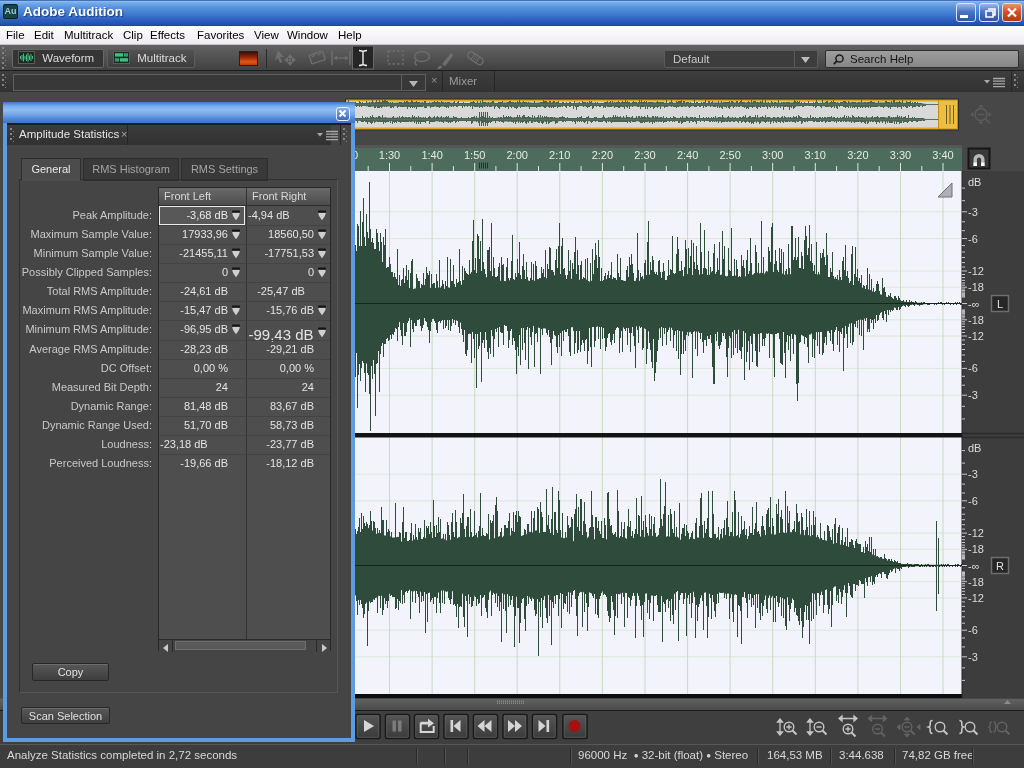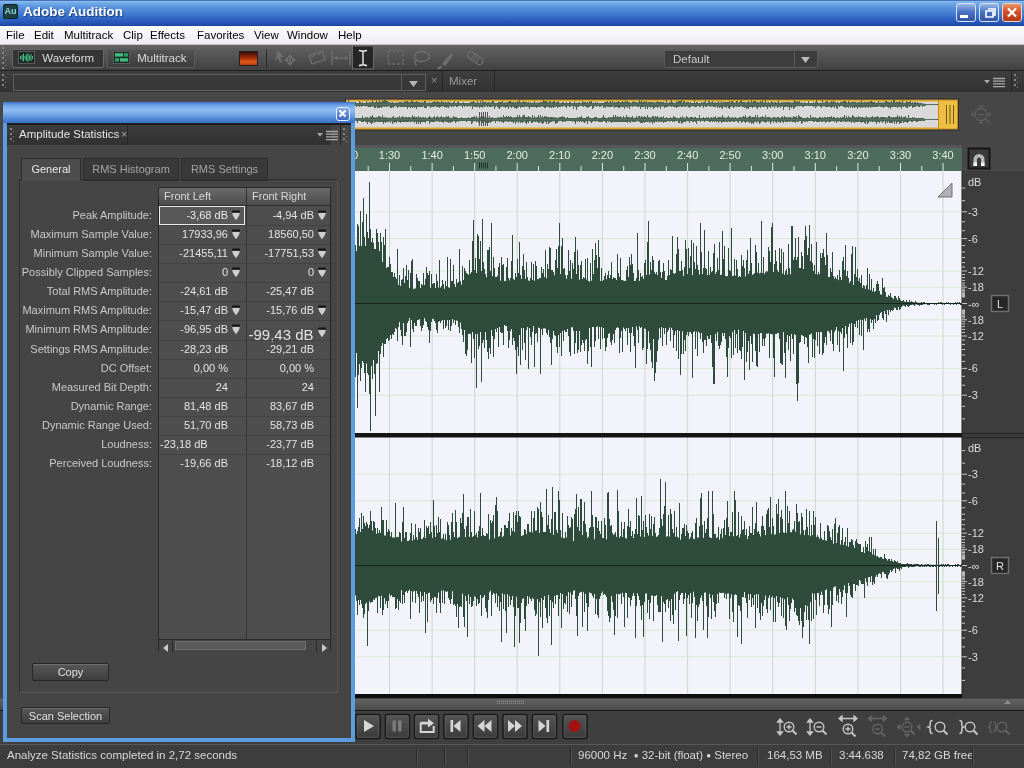--- a/index.html
+++ b/index.html
@@ -324,20 +324,27 @@
         <circle cx="8.5" cy="10" r=".7" fill="#6e6e6e"></circle>
       </g>
     </svg>
   <div class="abs" style="left:664px;top:5px;width:154px;height:18px;background:#3d3d3d;border:1px solid #5a5a5a;border-radius:2px">
     <span style="position:absolute;left:8px;top:2px;font-size:11.5px;color:#c9c9c9">Default</span>
     <span style="position:absolute;right:22px;top:0;width:1px;height:16px;background:#5a5a5a"></span>
     <svg width="9" height="6" viewBox="0 0 9 6" style="position:absolute;right:7px;top:6px">
         <path d="M0 0h9L4.5 6z" fill="#bbb"></path>
       </svg>
   </div>
+  <div class="abs" style="left:825px;top:5px;width:194px;height:18px;background:linear-gradient(#9e9e9e,#868686);border:1px solid #2e2e2e;border-radius:2px">
+    <svg width="14" height="14" viewBox="0 0 14 14" style="position:absolute;left:6px;top:2px">
+        <circle cx="7.5" cy="5.5" r="3.6" fill="none" stroke="#1c1c1c" stroke-width="1.5"></circle>
+        <path d="M4.8 8.2L1.8 11.2" stroke="#1c1c1c" stroke-width="1.8"></path>
+      </svg>
+    <span style="position:absolute;left:24px;top:2px;font-size:11.5px;color:#161616">Search Help</span>
+  </div>
 </div>
 
 <div class="abs editrow">
   <div class="abs grip" style="left:2px;top:3px;height:15px"></div>
   <div class="abs" style="left:13px;top:3px;width:413px;height:17px;background:#383838;border:1px solid #5f5f5f">
     <span style="position:absolute;right:23px;top:0;width:1px;height:15px;background:#5f5f5f"></span>
     <svg width="9" height="6" viewBox="0 0 9 6" style="position:absolute;right:7px;top:5.5px">
         <path d="M0 0h9L4.5 6z" fill="#b5b5b5"></path>
       </svg>
   </div>
@@ -389,21 +396,21 @@
         <span style="position:absolute;left:93px;top:2px;font-size:11px;color:#d8d8d8">Front Right</span>
       </div>
       <div class="abs" style="left:239px;top:65px;width:1px;height:462px;background:#333"></div>
       <div style="position:absolute;right:199px;top:86.0px;font-size:11px;color:#c9c9c9;white-space:nowrap">Peak Amplitude:</div>
       <div style="position:absolute;left:153px;top:86.0px;width:68px;font-size:11px;color:#e3e3e3;text-align:right">-3,68 dB<span style="position:absolute;left:71px;top:-1px">
           <svg width="10" height="11" viewBox="0 0 10 11" style="position:absolute;top:2px;">
             <rect x="1" y="0.6" width="8" height="2" rx="0.6" fill="#151515"></rect>
             <path d="M1.3 3h7.4c0 2.5-1.7 4.2-3.7 7.2C3 7.2 1.3 5.5 1.3 3z" fill="#cfcfcf"></path>
           </svg>
         </span></div>
-      <div style="position:absolute;left:241px;top:86.0px;width:66px;font-size:11px;color:#e3e3e3;text-align:right">-4,94 dB<span style="position:absolute;left:69px;top:-1px">
+      <div style="position:absolute;left:241px;top:86.0px;width:66px;font-size:11px;color:#e3e3e3;">-4,94 dB<span style="position:absolute;left:69px;top:-1px">
           <svg width="10" height="11" viewBox="0 0 10 11" style="position:absolute;top:2px;">
             <rect x="1" y="0.6" width="8" height="2" rx="0.6" fill="#151515"></rect>
             <path d="M1.3 3h7.4c0 2.5-1.7 4.2-3.7 7.2C3 7.2 1.3 5.5 1.3 3z" fill="#cfcfcf"></path>
           </svg>
         </span></div>
       <div style="position:absolute;right:199px;top:105.1px;font-size:11px;color:#c9c9c9;white-space:nowrap">Maximum Sample Value:</div>
       <div style="position:absolute;left:153px;top:105.1px;width:68px;font-size:11px;color:#e3e3e3;text-align:right">17933,96<span style="position:absolute;left:71px;top:-1px">
           <svg width="10" height="11" viewBox="0 0 10 11" style="position:absolute;top:2px;">
             <rect x="1" y="0.6" width="8" height="2" rx="0.6" fill="#151515"></rect>
             <path d="M1.3 3h7.4c0 2.5-1.7 4.2-3.7 7.2C3 7.2 1.3 5.5 1.3 3z" fill="#cfcfcf"></path>
@@ -439,21 +446,21 @@
         </span></div>
       <div style="position:absolute;left:241px;top:143.2px;width:66px;font-size:11px;color:#e3e3e3;text-align:right">0<span style="position:absolute;left:69px;top:-1px">
           <svg width="10" height="11" viewBox="0 0 10 11" style="position:absolute;top:2px;">
             <rect x="1" y="0.6" width="8" height="2" rx="0.6" fill="#151515"></rect>
             <path d="M1.3 3h7.4c0 2.5-1.7 4.2-3.7 7.2C3 7.2 1.3 5.5 1.3 3z" fill="#cfcfcf"></path>
           </svg>
         </span></div>
       <div style="position:absolute;left:152px;top:140.2px;width:171px;height:1px;background:#434343"></div>
       <div style="position:absolute;right:199px;top:162.3px;font-size:11px;color:#c9c9c9;white-space:nowrap">Total RMS Amplitude:</div>
       <div style="position:absolute;left:153px;top:162.3px;width:68px;font-size:11px;color:#e3e3e3;text-align:right">-24,61 dB</div>
-      <div style="position:absolute;left:241px;top:162.3px;width:66px;font-size:11px;color:#e3e3e3;text-align:right">-25,47 dB</div>
+      <div style="position:absolute;left:241px;top:162.3px;width:66px;font-size:11px;color:#e3e3e3;text-align:center">-25,47 dB</div>
       <div style="position:absolute;left:152px;top:159.3px;width:171px;height:1px;background:#434343"></div>
       <div style="position:absolute;right:199px;top:181.3px;font-size:11px;color:#c9c9c9;white-space:nowrap">Maximum RMS Amplitude:</div>
       <div style="position:absolute;left:153px;top:181.3px;width:68px;font-size:11px;color:#e3e3e3;text-align:right">-15,47 dB<span style="position:absolute;left:71px;top:-1px">
           <svg width="10" height="11" viewBox="0 0 10 11" style="position:absolute;top:2px;">
             <rect x="1" y="0.6" width="8" height="2" rx="0.6" fill="#151515"></rect>
             <path d="M1.3 3h7.4c0 2.5-1.7 4.2-3.7 7.2C3 7.2 1.3 5.5 1.3 3z" fill="#cfcfcf"></path>
           </svg>
         </span></div>
       <div style="position:absolute;left:241px;top:181.3px;width:66px;font-size:11px;color:#e3e3e3;text-align:right">-15,76 dB<span style="position:absolute;left:69px;top:-1px">
           <svg width="10" height="11" viewBox="0 0 10 11" style="position:absolute;top:2px;">
@@ -469,21 +476,21 @@
             <path d="M1.3 3h7.4c0 2.5-1.7 4.2-3.7 7.2C3 7.2 1.3 5.5 1.3 3z" fill="#cfcfcf"></path>
           </svg>
         </span></div>
       <div style="position:absolute;left:241px;top:203px;width:66px;font-size:15px;color:#e3e3e3;text-align:center">-99,43 dB<span style="position:absolute;left:69px;top:-1px">
           <svg width="10" height="11" viewBox="0 0 10 11" style="position:absolute;top:2px;">
             <rect x="1" y="0.6" width="8" height="2" rx="0.6" fill="#151515"></rect>
             <path d="M1.3 3h7.4c0 2.5-1.7 4.2-3.7 7.2C3 7.2 1.3 5.5 1.3 3z" fill="#cfcfcf"></path>
           </svg>
         </span></div>
       <div style="position:absolute;left:152px;top:197.4px;width:171px;height:1px;background:#434343"></div>
-      <div style="position:absolute;right:199px;top:219.5px;font-size:11px;color:#c9c9c9;white-space:nowrap">Settings RMS Amplitude:</div>
+      <div style="position:absolute;right:199px;top:219.5px;font-size:11px;color:#c9c9c9;white-space:nowrap">Average RMS Amplitude:</div>
       <div style="position:absolute;left:153px;top:219.5px;width:68px;font-size:11px;color:#e3e3e3;text-align:right">-28,23 dB</div>
       <div style="position:absolute;left:241px;top:219.5px;width:66px;font-size:11px;color:#e3e3e3;text-align:right">-29,21 dB</div>
       <div style="position:absolute;left:152px;top:216.5px;width:171px;height:1px;background:#434343"></div>
       <div style="position:absolute;right:199px;top:238.6px;font-size:11px;color:#c9c9c9;white-space:nowrap">DC Offset:</div>
       <div style="position:absolute;left:153px;top:238.6px;width:68px;font-size:11px;color:#e3e3e3;text-align:right">0,00 %</div>
       <div style="position:absolute;left:241px;top:238.6px;width:66px;font-size:11px;color:#e3e3e3;text-align:right">0,00 %</div>
       <div style="position:absolute;left:152px;top:235.6px;width:171px;height:1px;background:#434343"></div>
       <div style="position:absolute;right:199px;top:257.6px;font-size:11px;color:#c9c9c9;white-space:nowrap">Measured Bit Depth:</div>
       <div style="position:absolute;left:153px;top:257.6px;width:68px;font-size:11px;color:#e3e3e3;text-align:right">24</div>
       <div style="position:absolute;left:241px;top:257.6px;width:66px;font-size:11px;color:#e3e3e3;text-align:right">24</div>

